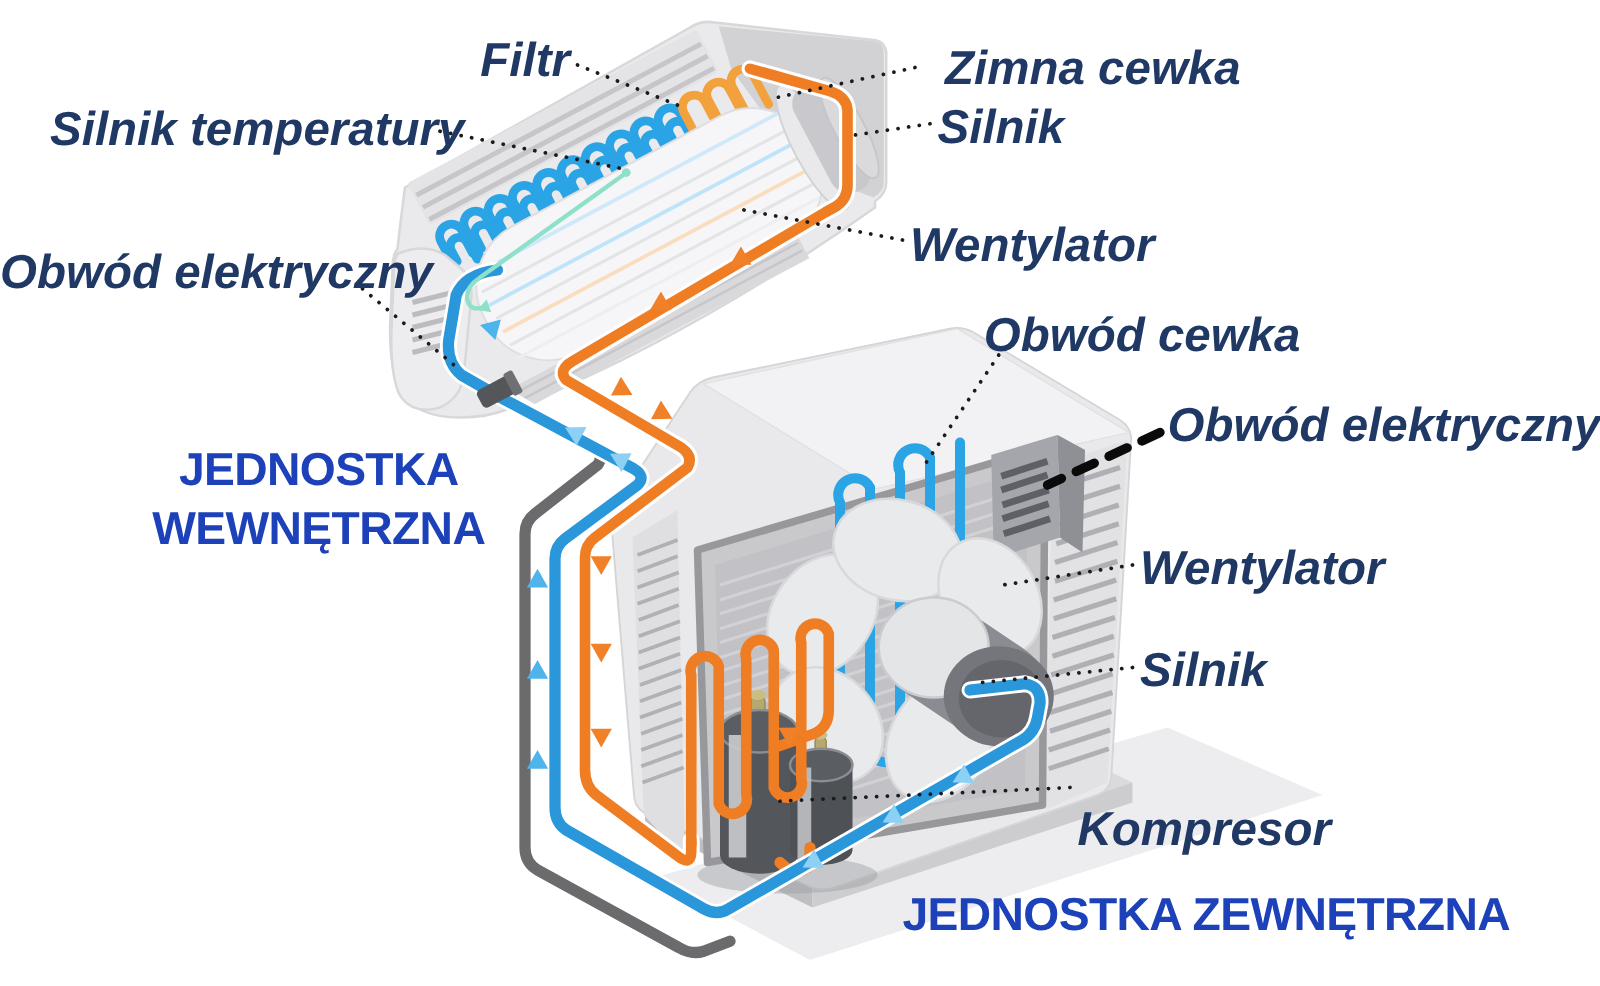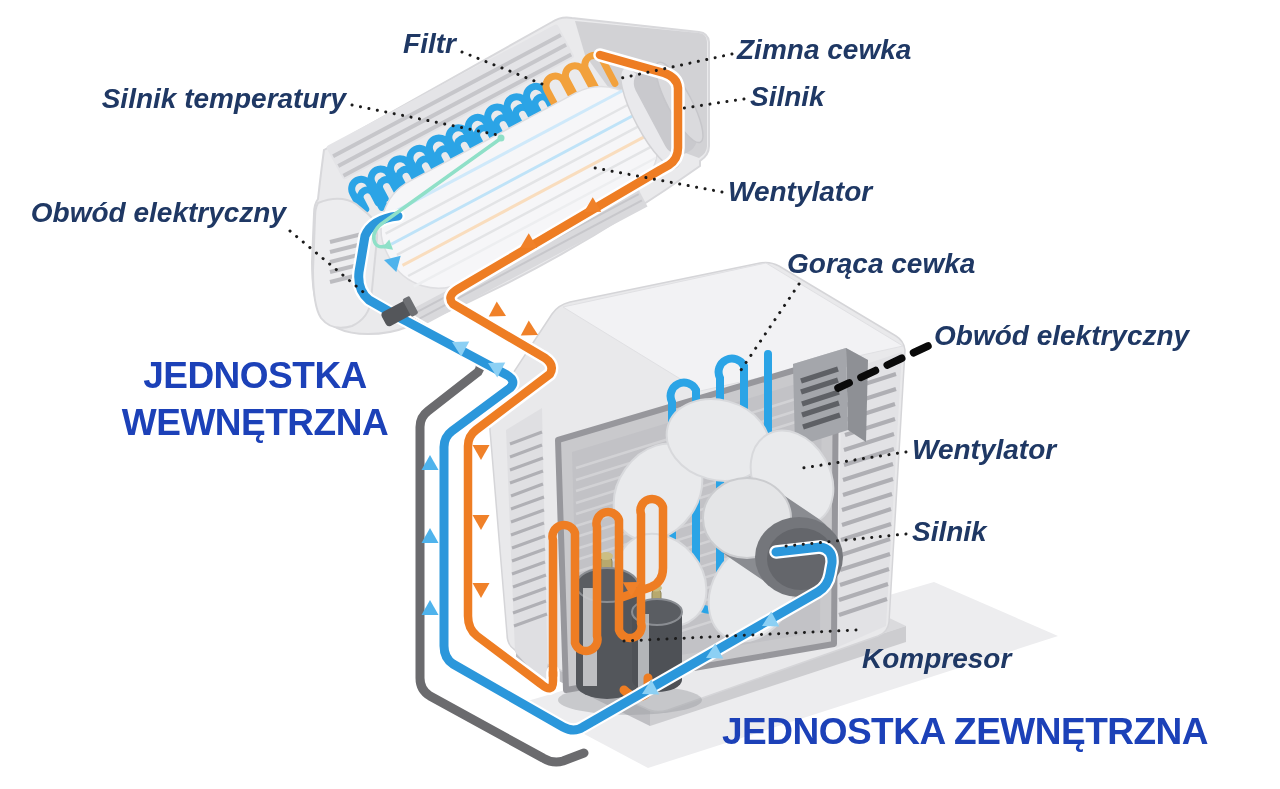--- a/index.html
+++ b/index.html
@@ -1,19 +1,19 @@
 <!DOCTYPE html>
 <html style="--label-text: #1F3864; --title-text: #1C41B8; --cold-pipe: #2B97DB; --cold-coil: #2BA4E6; --cold-arrow: #4FB3EC; --hot-pipe: #EE7D23; --hot-coil: #F2A13C; --hot-arrow: #F08129; --drain-pipe: #6B6B6E; --sensor-wire: #8FE0C8; --leader-line: #1B1B1B;"><head>
 <meta charset="utf-8">
 <style>
   html,body{margin:0;padding:0;background:#ffffff;}
   .stage{position:relative;width:1280px;height:789px;background:#ffffff;overflow:hidden;
          font-family:"Liberation Sans","DejaVu Sans",sans-serif;}
   .stage svg{position:absolute;left:0;top:0;}
-  .label{position:absolute;font-style:italic;font-weight:700;font-size:28px;
+  .label{position:absolute;font-style:italic;font-weight:700;font-size:38px;
          color:var(--label-text,#1F3864);white-space:nowrap;}
   .label.r{text-align:right;}
   .title{position:absolute;font-weight:700;font-size:37px;letter-spacing:-0.5px;
          color:var(--title-text,#1C3FAD);text-align:center;line-height:47px;white-space:nowrap;}
   .title span{display:block;}
   
   .pipe-halo{fill:none;stroke:#ffffff;stroke-width:13.5;stroke-linecap:round;stroke-linejoin:round;}
   .pipe-cold{fill:none;stroke:var(--cold-pipe,#2B97DB);stroke-width:9;stroke-linecap:round;stroke-linejoin:round;}
   .pipe-hot{fill:none;stroke:var(--hot-pipe,#EE7D23);stroke-width:8.5;stroke-linecap:round;stroke-linejoin:round;}
   .pipe-drain{fill:none;stroke:var(--drain-pipe,#6B6B6E);stroke-width:9;stroke-linecap:round;stroke-linejoin:round;}
@@ -203,26 +203,26 @@
     <path class="leader" d="M290,231 L368,296"></path>
     <path class="leader" d="M799,284 L739,373"></path>
     <path class="leader-bold" d="M928,346 L838,388"></path>
     <path class="leader" d="M906,452 L796,469"></path>
     <path class="leader" d="M906,534 L786,546"></path>
     <path class="leader" d="M856,630 L624,641"></path>
   </g>
 </svg>
 
 <div class="label r" style="left:300px;top:28px;width:156px;">Filtr</div>
-<div class="label" style="left:737px;top:34px;">Zimna cewka</div>
+<div class="label" style="left:756px;top:34px;">Zimna cewka</div>
 <div class="label r" style="left:40px;top:83px;width:306px;">Silnik temperatury</div>
 <div class="label" style="left:750px;top:81px;">Silnik</div>
 <div class="label r" style="left:0px;top:197px;width:286px;">Obwód elektryczny</div>
 <div class="label" style="left:728px;top:176px;">Wentylator</div>
-<div class="label" style="left:787px;top:248px;">Gorąca cewka</div>
+<div class="label" style="left:787px;top:248px;">Obwód cewka</div>
 <div class="label" style="left:934px;top:320px;">Obwód elektryczny</div>
 <div class="label" style="left:912px;top:434px;">Wentylator</div>
 <div class="label" style="left:912px;top:516px;">Silnik</div>
 <div class="label" style="left:862px;top:611px;margin-top:32px;">Kompresor</div>
 
 <div class="title" style="left:55px;top:352px;width:400px;">
   <span>JEDNOSTKA</span>
   <span>WEWNĘTRZNA</span>
 </div>
 <div class="title" style="left:705px;top:708px;width:520px;">JEDNOSTKA ZEWNĘTRZNA</div>

